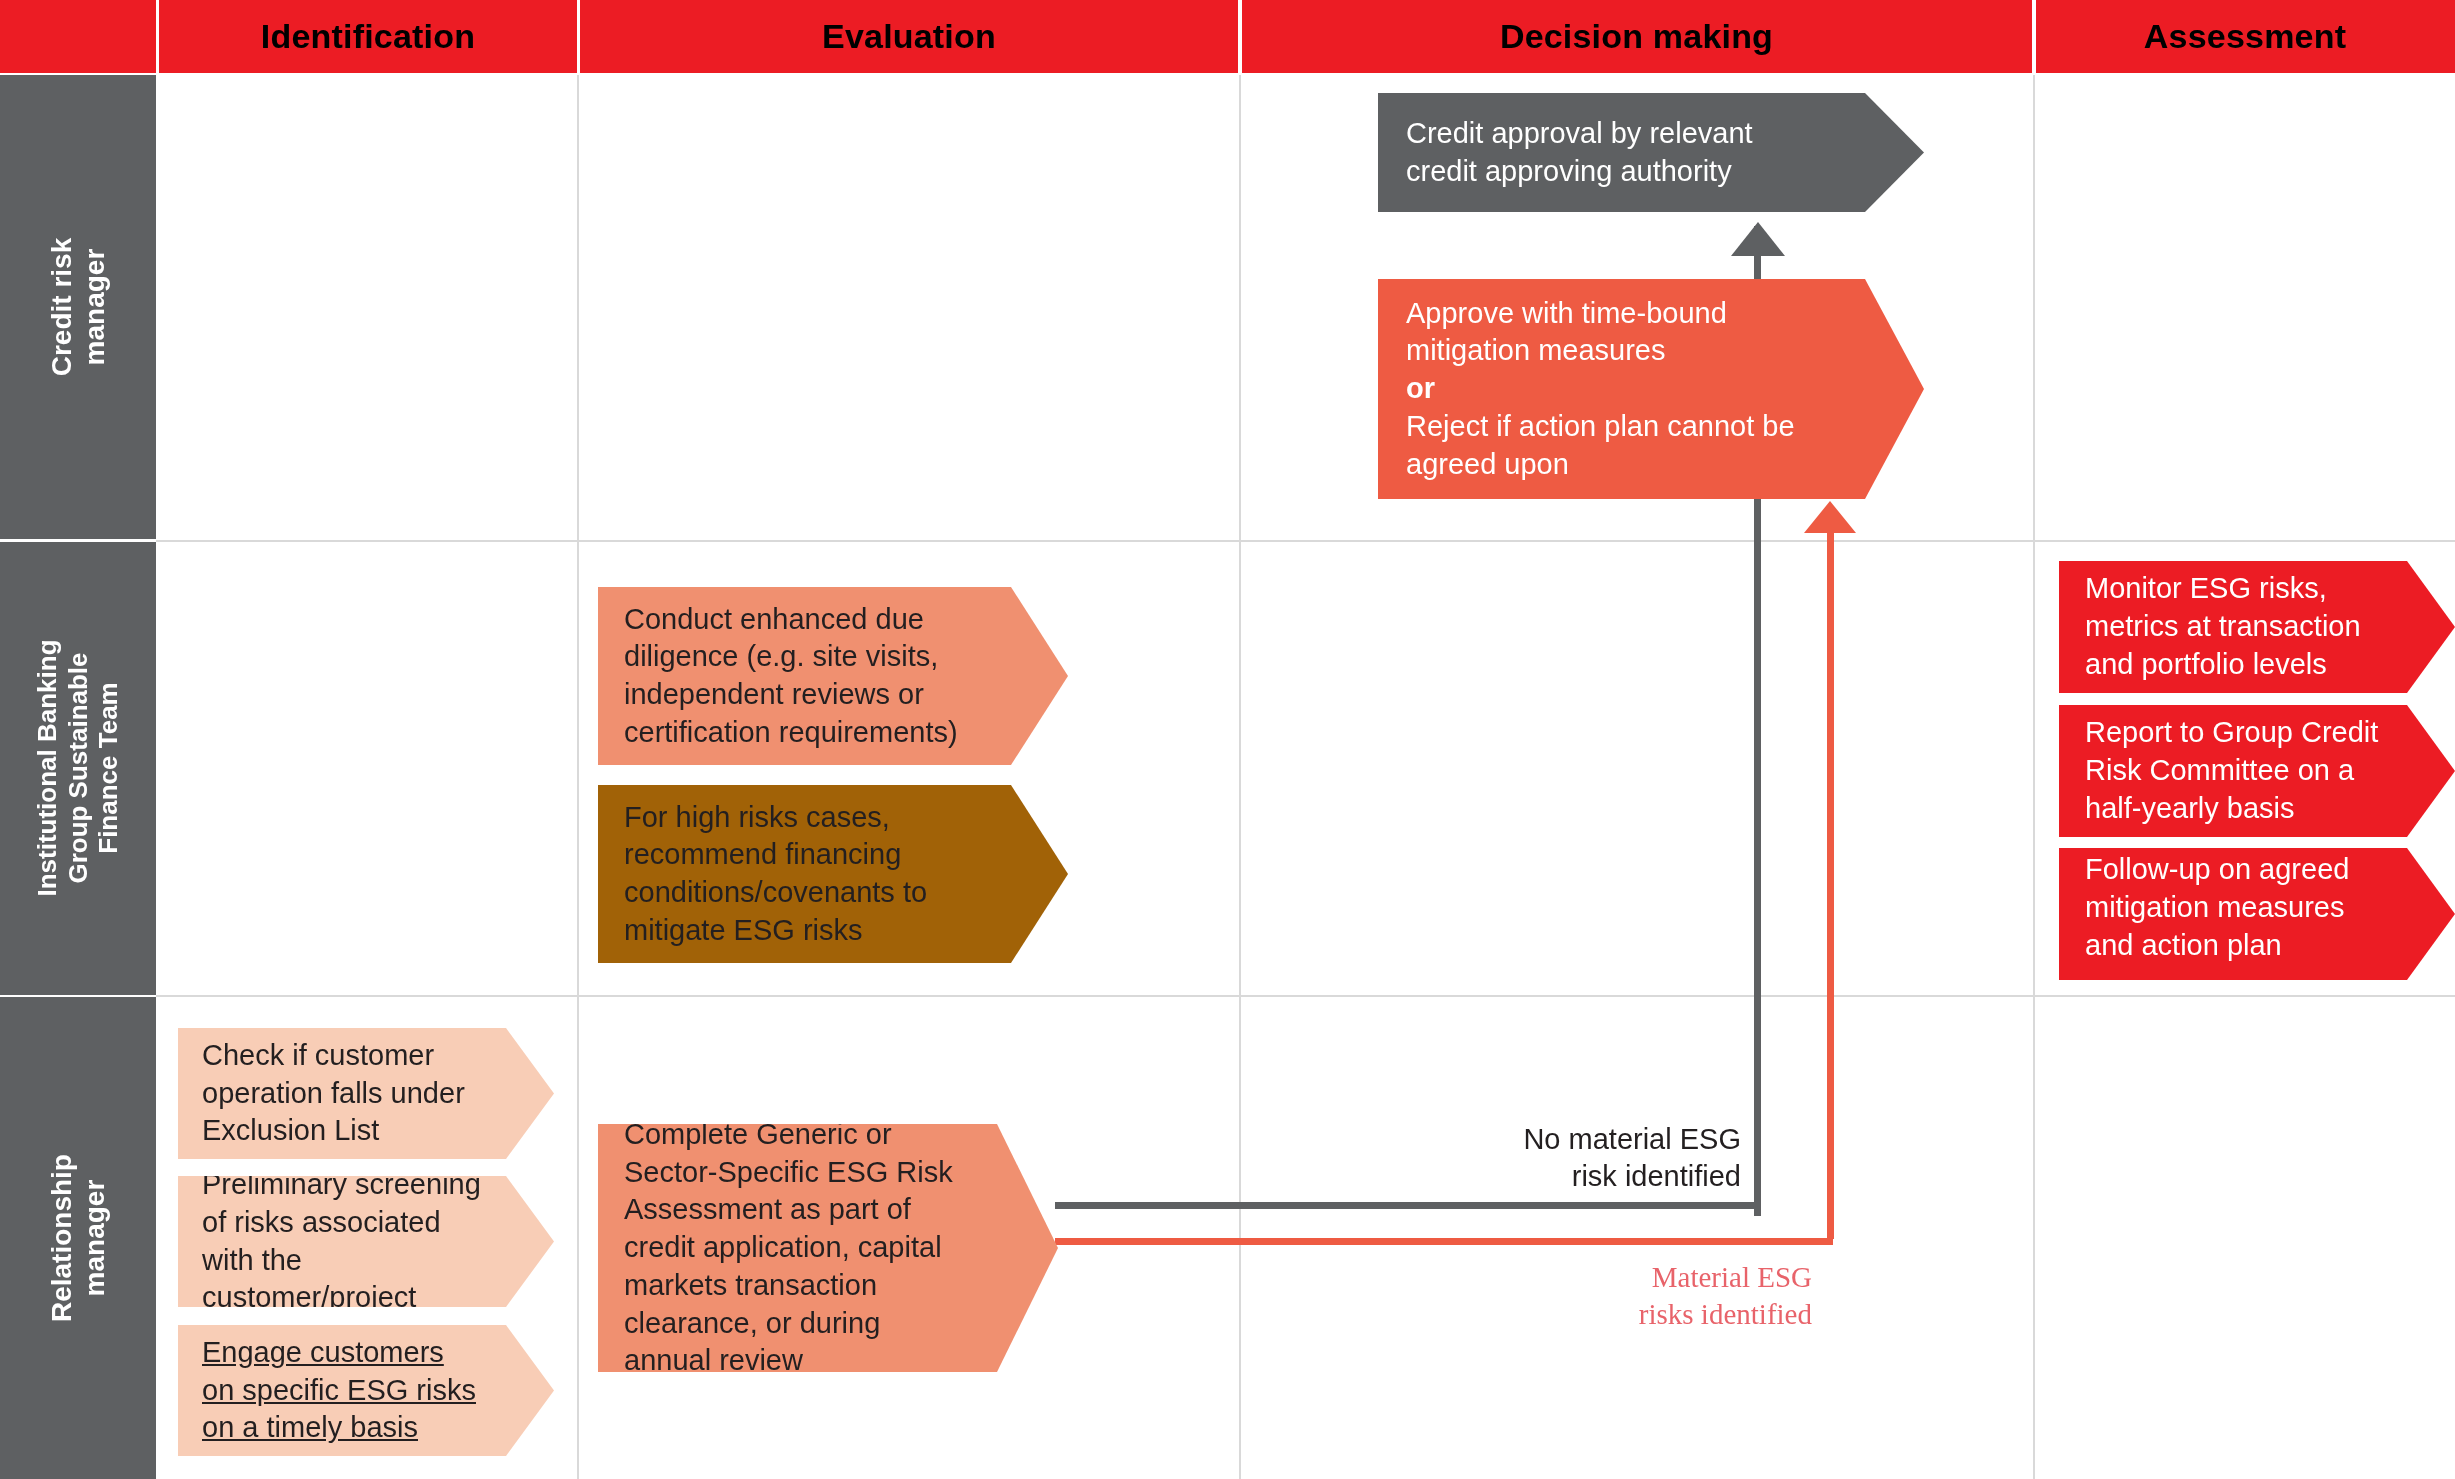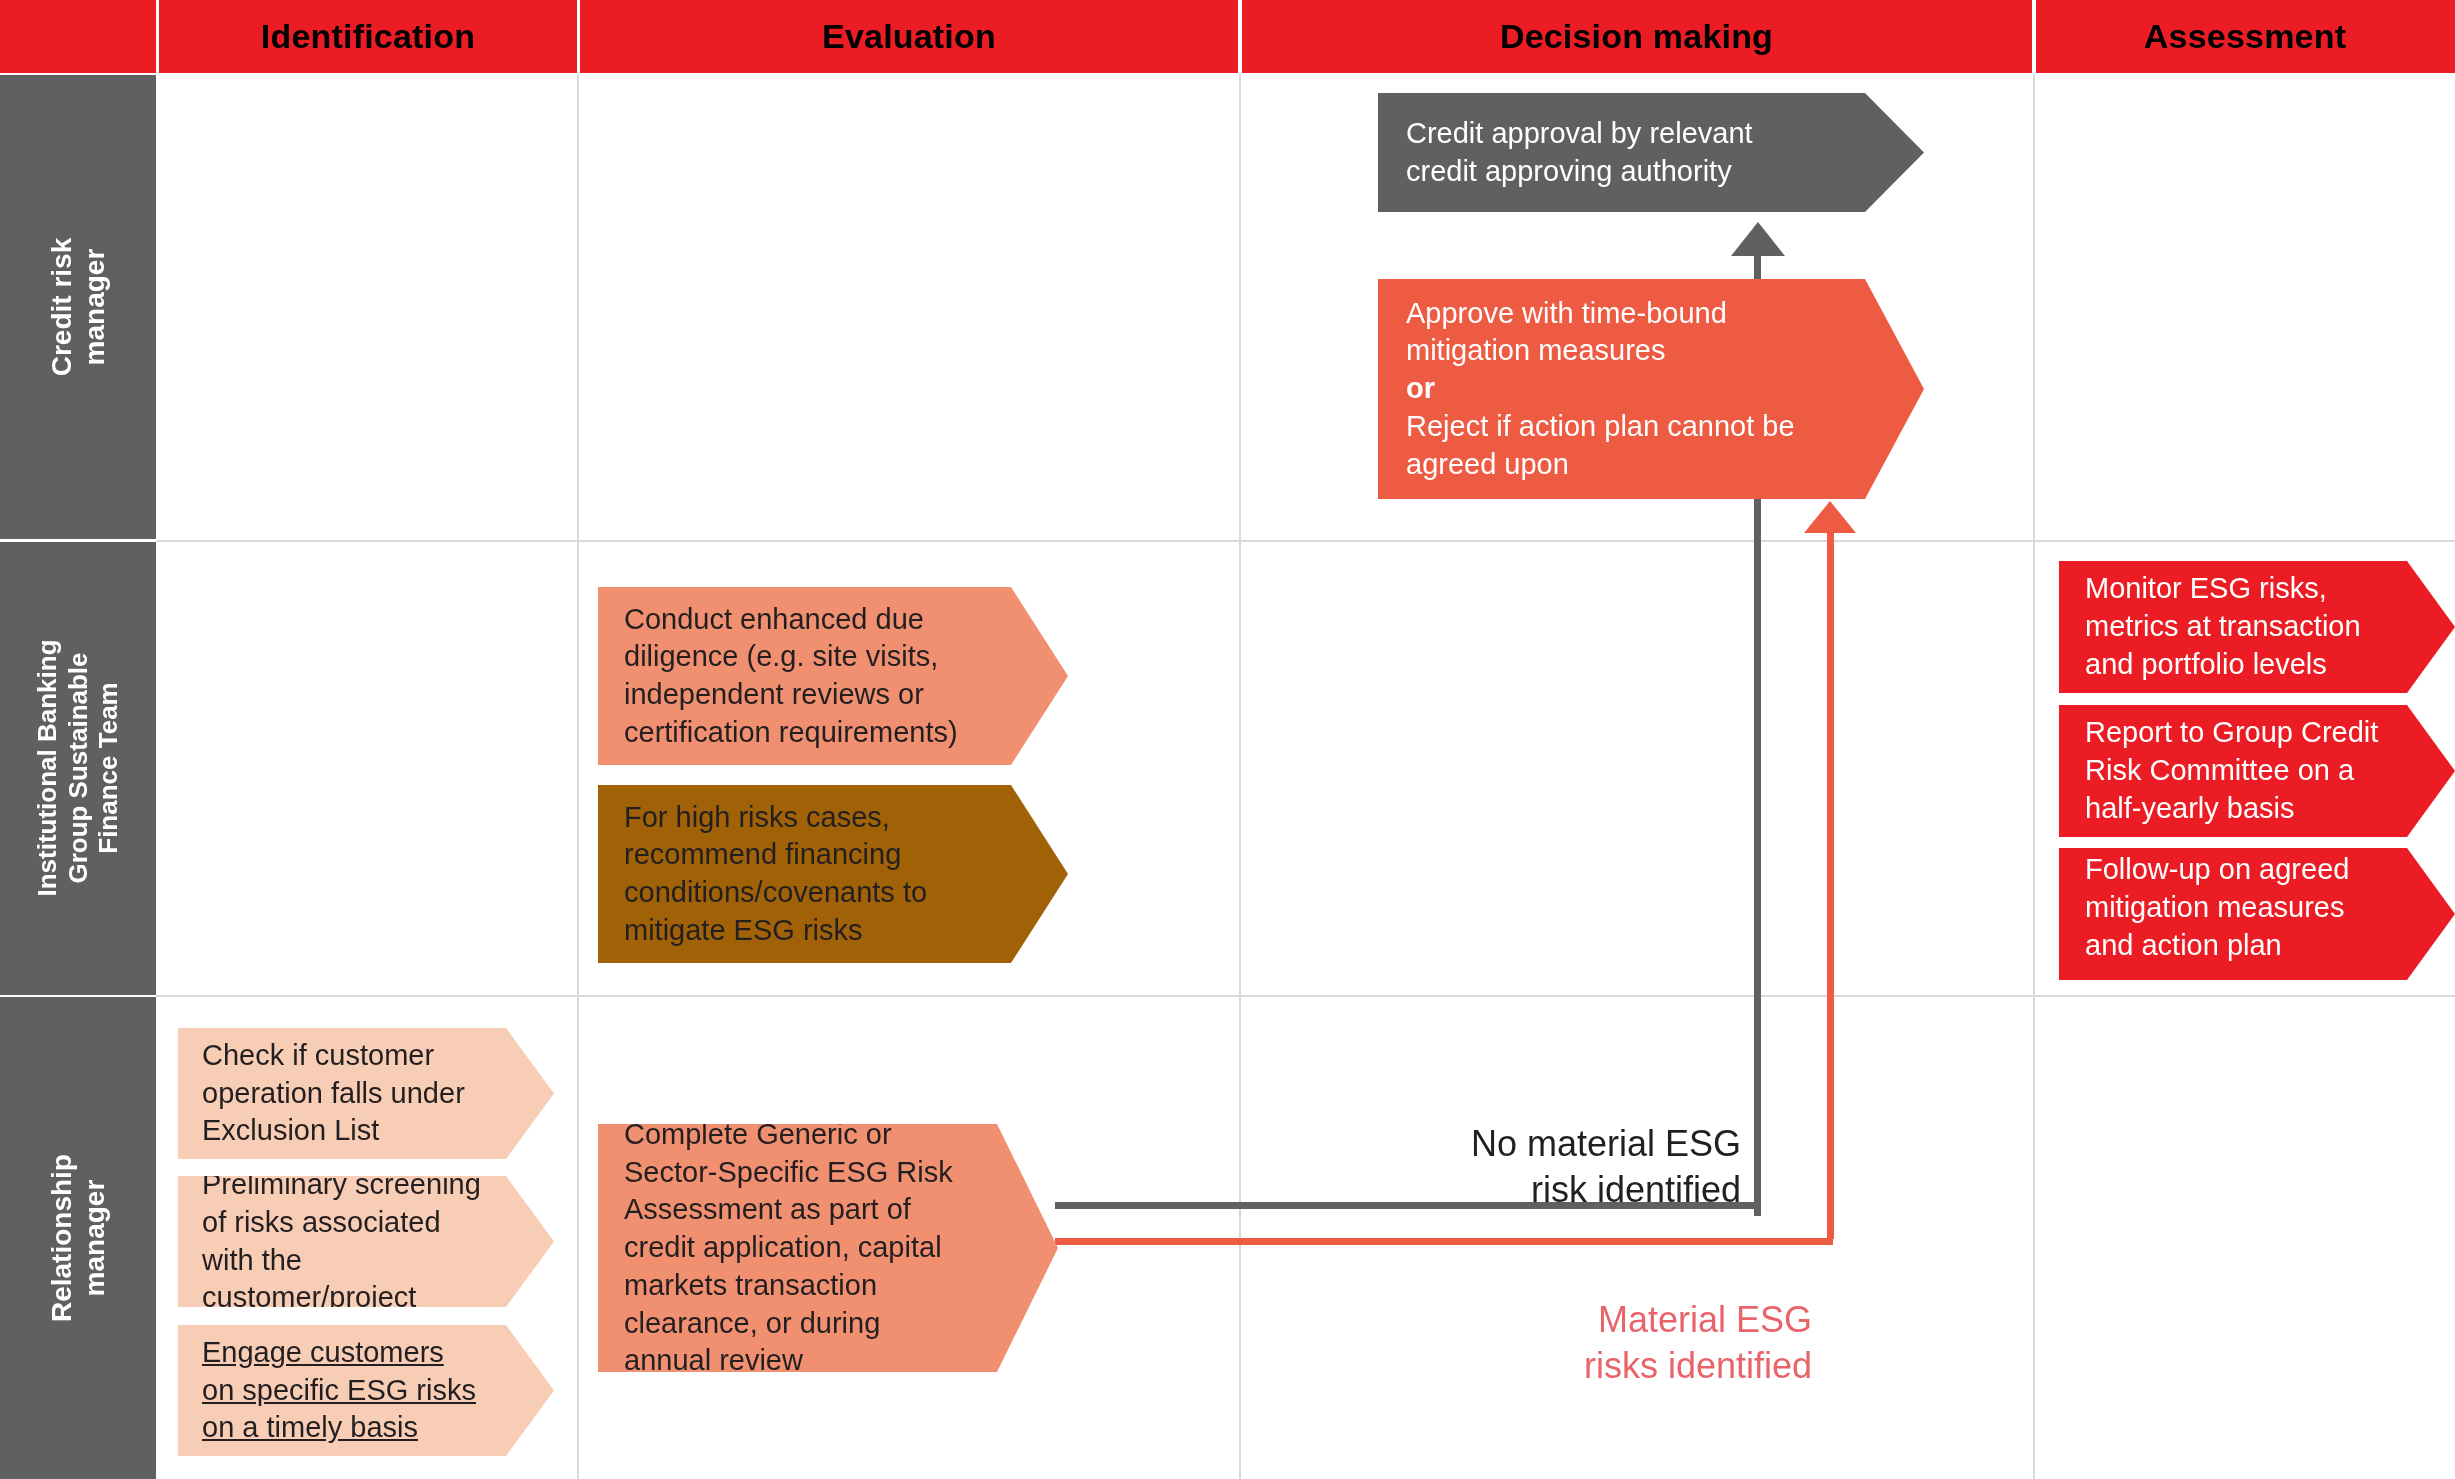--- a/index.html
+++ b/index.html
@@ -97,21 +97,21 @@
   .chev-red    { color:#ffffff; }
   .chev-gray   { color:#ffffff; }
 
   
   .line { position:absolute; }
   .line-gray { background:#5e6062; }
   .line-red  { background:#ee5b43; }
 
   .conn-label {
     position: absolute;
-    font-size: 36px;
+    font-size: 29px;
     line-height: 1.28;
     text-align: right;
   }
   .conn-label.gray { color:#231f20; }
   .conn-label.red  { color:#e8636a; }
 </style>
 </head>
 <body>
 
 <div id="stage">
@@ -192,21 +192,21 @@
   <div class="line line-red" style="left:1827px; top:523px; width:7px; height:716px;"></div>
   <div class="line line-red" style="left:1055px; top:1238px; width:778px; height:7px;"></div>
   <div style="position:absolute; left:1804px; top:501px; width:0; height:0;
               border-left:26px solid transparent; border-right:26px solid transparent;
               border-bottom:32px solid #ee5b43;"></div>
 
   <div class="conn-label gray" style="left:1416px; top:1121px; width:325px;">
     <div>No material ESG</div>
     <div>risk identified</div>
   </div>
-  <div class="conn-label red" style="left:1485px; top:1297px; width:327px;">
+  <div class="conn-label red" style="left:1485px; top:1259px; width:327px;font-family:Liberation Serif, serif;">
     <div>Material ESG</div>
     <div>risks identified</div>
   </div>
 
   <div class="chev chev-salmon" style="left:598px; top:587px; width:470px; height:178px; padding:0 103px 0 26px;
               background:#f09070;
               clip-path: polygon(0 0, calc(100% - 57px) 0, 100% 50%, calc(100% - 57px) 100%, 0 100%);">
     <div class="chev-text">Conduct enhanced due diligence (e.g. site visits, independent reviews or certification requirements)</div>
   </div>
 

